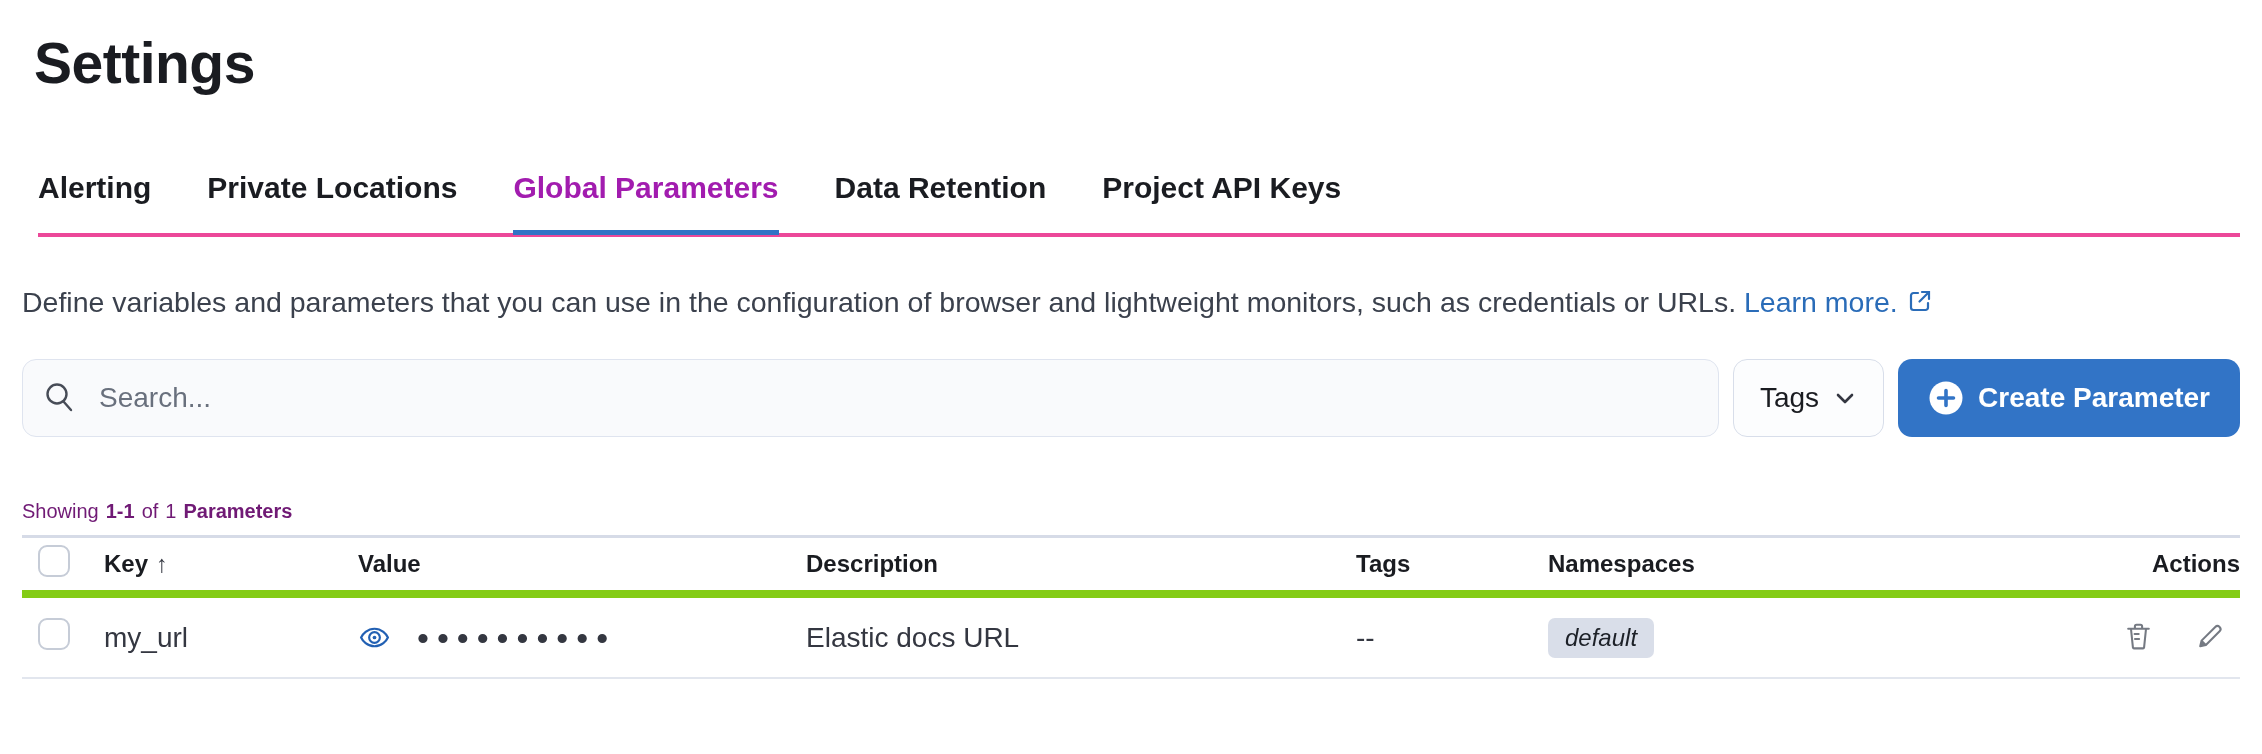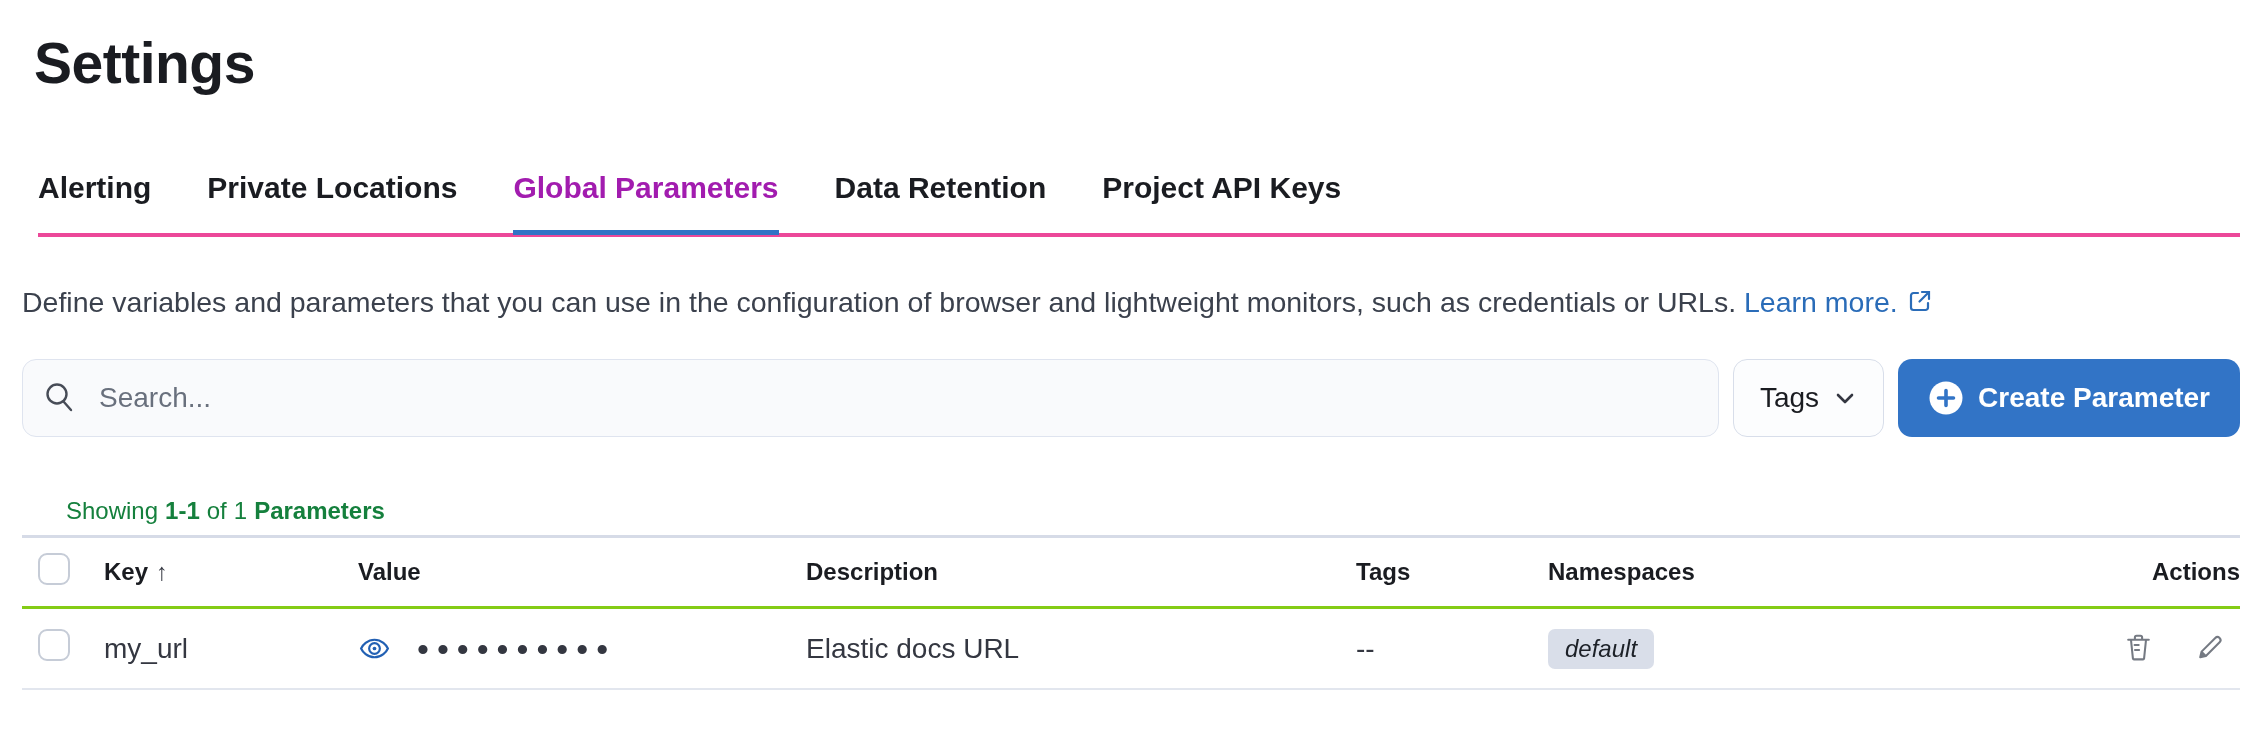--- a/index.html
+++ b/index.html
@@ -64,32 +64,32 @@
     padding:0 26px; font-size:28px; font-weight:500; color:#1a1c21; cursor:pointer;
   }
   .primary-btn {
     display:flex; align-items:center; gap:14px;
     background:#3274c6; border:none; border-radius:14px;
     padding:11px 30px; font-size:28px; font-weight:600; color:#fff; cursor:pointer;
     font-family:"Liberation Sans", sans-serif;
   }
 
   
-  .summary { margin-top:60px; font-size:24px; color:#15803d; line-height:28px;margin-left:44px; }
+  .summary { margin-top:60px; font-size:20px; color:#701a75; line-height:28px; }
   .summary span { margin-right:7px; }
   .summary .b { font-weight:700; }
 
   
   .table { margin-top:10px; border-top:3px solid #d6dbe7; }
   .t-row {
     display:grid;
     grid-template-columns:66px 254px 448px 550px 192px 400px auto;
     align-items:center;
   }
-  .t-head { height:71px; border-bottom:3px solid #84cc16; }
+  .t-head { height:60px; border-bottom:8px solid #84cc16; }
   .t-body { height:81px; border-bottom:2px solid #e2e6ee; }
   .cell { padding-left:16px; font-size:28px; color:#343741; }
   .t-head .cell { font-size:24px; font-weight:700; color:#1a1c21; }
   .cell.actions { text-align:right; padding-right:0; }
   .t-body .cell.actions { padding-right:14px; }
   .sort-arrow { font-weight:400; margin-left:8px; font-size:24px; color:#343741; }
 
   .checkbox {
     width:32px; height:32px; border:2px solid #c6ccd7; border-radius:9px;
     background:#fff; cursor:pointer; display:inline-block;

